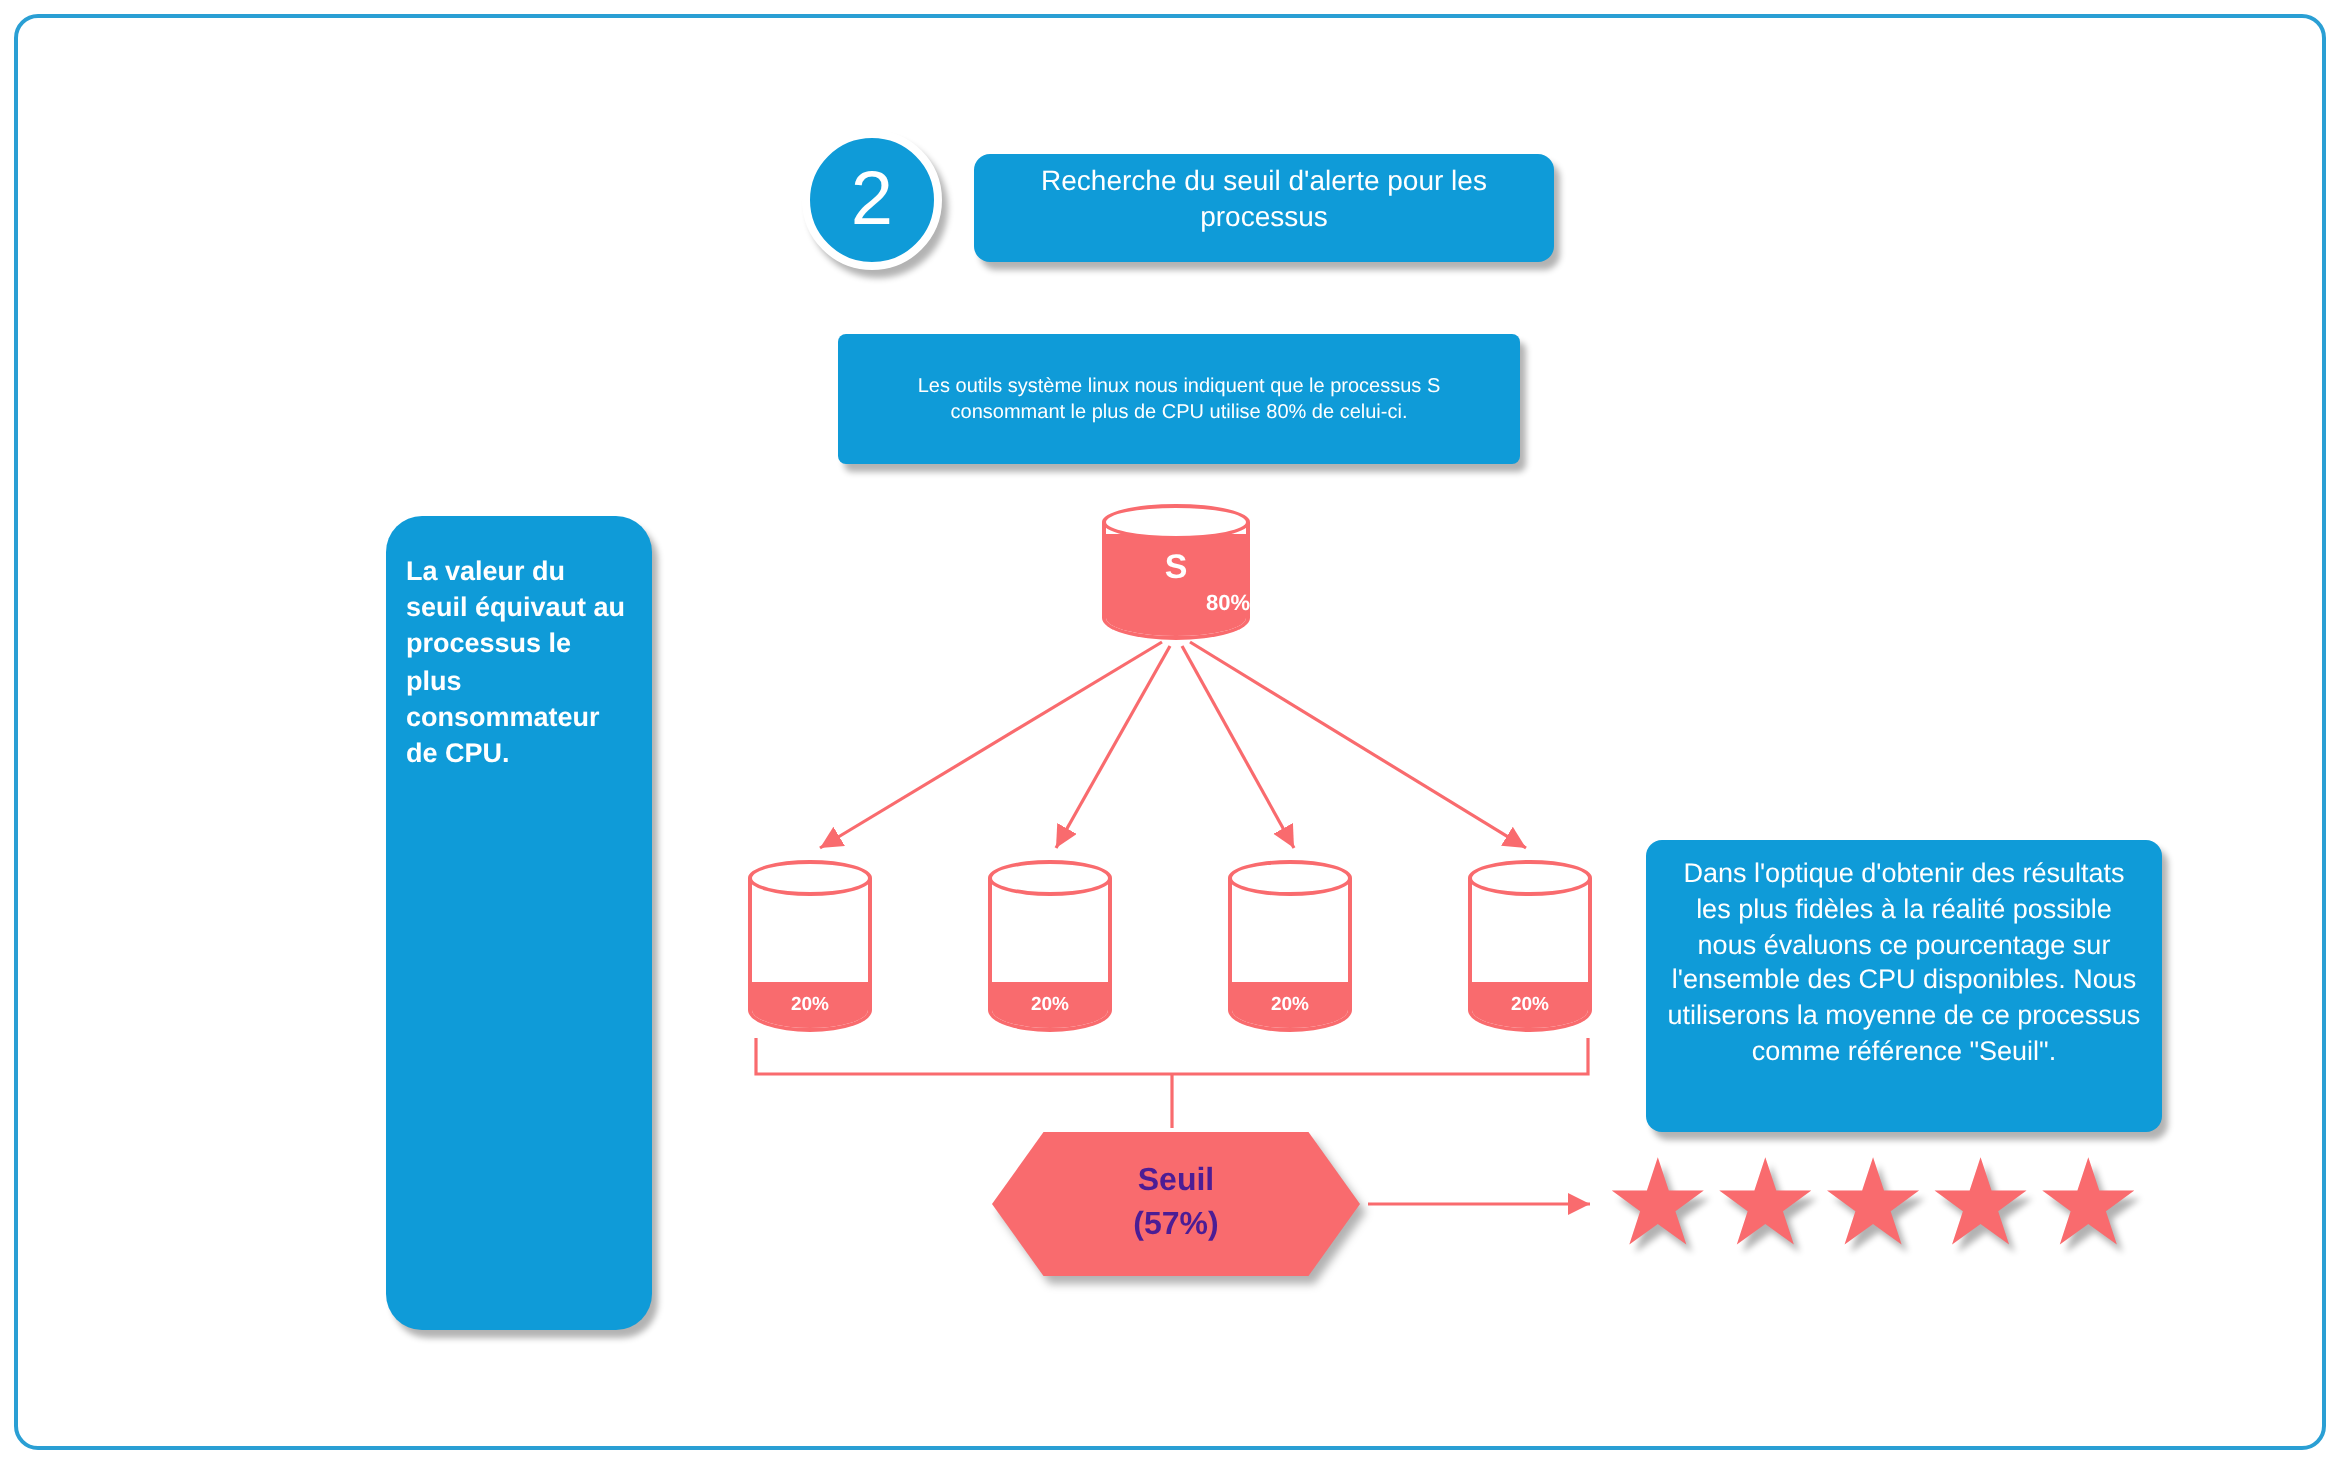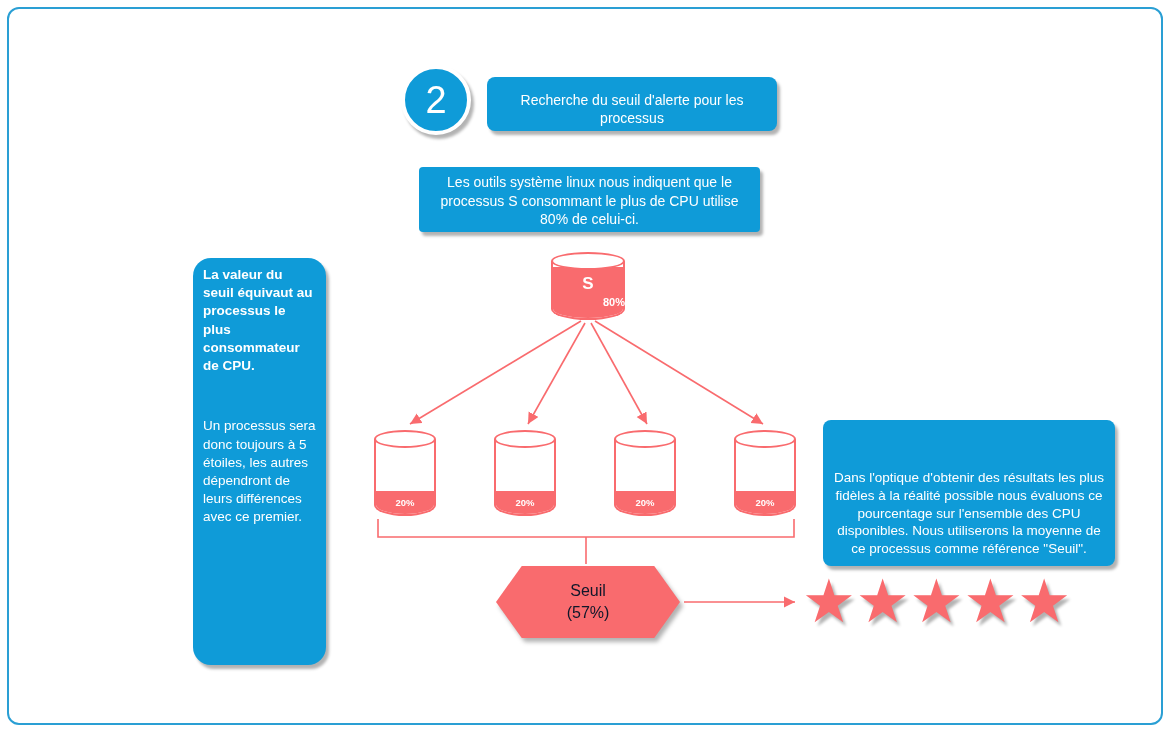--- a/index.html
+++ b/index.html
@@ -15,39 +15,39 @@
   }
   .page-border{
     position:absolute;left:7px;top:7px;right:7px;bottom:7px;
     border:2px solid #2a9fd4;border-radius:12px;pointer-events:none;
   }
   .layer-svg{position:absolute;left:0;top:0;width:1170px;height:732px;pointer-events:none;}
 
   .blue-box{
     position:absolute;background:var(--blue);color:#fff;
     box-shadow:var(--shadow);
-    display:flex;align-items:flex-end;justify-content:center;text-align:center;
+    display:flex;align-items:flex-start;justify-content:center;text-align:center;
   }
   .step-circle{
     position:absolute;left:401px;top:65px;width:70px;height:70px;border-radius:50%;
     background:var(--blue);border:4px solid #fff;color:#fff;
     display:flex;align-items:center;justify-content:center;
     font-size:38px;font-weight:400;
     box-shadow:var(--shadow);z-index:3;
   }
   .title-box{left:487px;top:77px;width:290px;height:54px;border-radius:8px;font-size:14px;padding:4px 24px;line-height:1.3;z-index:2;}
-  .intro-box{left:419px;top:167px;width:341px;height:65px;border-radius:4px;font-size:14px;padding:4px 18px;line-height:1.3;z-index:2;}
+  .intro-box{left:419px;top:167px;width:341px;height:65px;border-radius:4px;font-size:10px;padding:20px 18px;line-height:1.3;z-index:2;}
   .left-note{
     left:193px;top:258px;width:133px;height:407px;border-radius:18px;
-    font-size:13.5px;line-height:1.35;padding:8px 10px;
+    font-size:13.5px;line-height:1.35;padding:19px 10px;
     flex-direction:column;justify-content:flex-start;align-items:flex-start;text-align:left;z-index:2;
   }
   .left-note .heading{font-weight:bold;margin:0 0 42px 0;}
   .left-note .body{margin:0;}
-  .right-note{left:823px;top:420px;width:292px;height:146px;border-radius:8px;font-size:13.5px;line-height:1.32;padding:8px 10px;z-index:2;}
+  .right-note{left:823px;top:420px;width:258px;height:146px;border-radius:8px;font-size:13.5px;line-height:1.32;padding:8px 10px;z-index:2;}
 
   
   .cylinder{position:absolute;z-index:2;}
   .cyl-body{
     position:absolute;left:0;right:0;top:9px;bottom:0;background:#fff;
     border:2px solid var(--salmon);border-top:none;
     border-radius:0 0 50% 50% / 0 0 11px 11px;overflow:hidden;
   }
   .cyl-fill{position:absolute;left:-2px;right:-2px;bottom:-2px;background:var(--salmon);}
   .cyl-top{
@@ -71,24 +71,24 @@
   .cyl-child{width:62px;height:86px;}
   .cyl-child .cyl-fill{height:33%;}
   .cyl-c1{left:374px;top:430px;}
   .cyl-c2{left:494px;top:430px;}
   .cyl-c3{left:614px;top:430px;}
   .cyl-c4{left:734px;top:430px;}
 
   
   .hex-wrap{position:absolute;left:496px;top:566px;filter:drop-shadow(3px 4px 2px rgba(0,0,0,0.30));z-index:2;}
   .hexagon{
-    width:184px;height:72px;background:var(--salmon);color:#0f172a;
+    width:184px;height:72px;background:var(--salmon);color:#4c1d95;
     clip-path:polygon(14% 0%,86% 0%,100% 50%,86% 100%,14% 100%,0% 50%);
     display:flex;flex-direction:column;align-items:center;justify-content:center;
-    font-size:16px;line-height:1.35;text-align:center;
+    font-size:16px;line-height:1.35;text-align:center;font-weight:bold;
   }
 
   
   .stars{
     position:absolute;left:802px;top:564px;width:268px;height:76px;
     display:flex;align-items:center;justify-content:space-between;z-index:2;
   }
   .star{
     color:var(--salmon);font-size:60px;line-height:1;
     text-shadow:3px 4px 3px rgba(0,0,0,0.30);
@@ -126,21 +126,20 @@
   <div class="blue-box title-box">
     <span>Recherche du seuil d'alerte pour les processus</span>
   </div>
 
   <div class="blue-box intro-box">
     <span>Les outils système linux nous indiquent que le processus S consommant le plus de CPU utilise 80% de celui-ci.</span>
   </div>
 
   <div class="blue-box left-note">
     <p class="heading">La valeur du seuil équivaut au processus le plus consommateur de CPU.</p>
-    <p class="body">Un processus sera donc toujours à 5 étoiles, les autres dépendront de leurs différences avec ce premier.</p>
   </div>
 
   <div class="cylinder cyl-main">
     <div class="cyl-body">
       <div class="cyl-fill"></div>
     </div>
     <div class="cyl-top"></div>
     <div class="cyl-label-s">S</div>
     <div class="cyl-label-pct">80%</div>
   </div>

